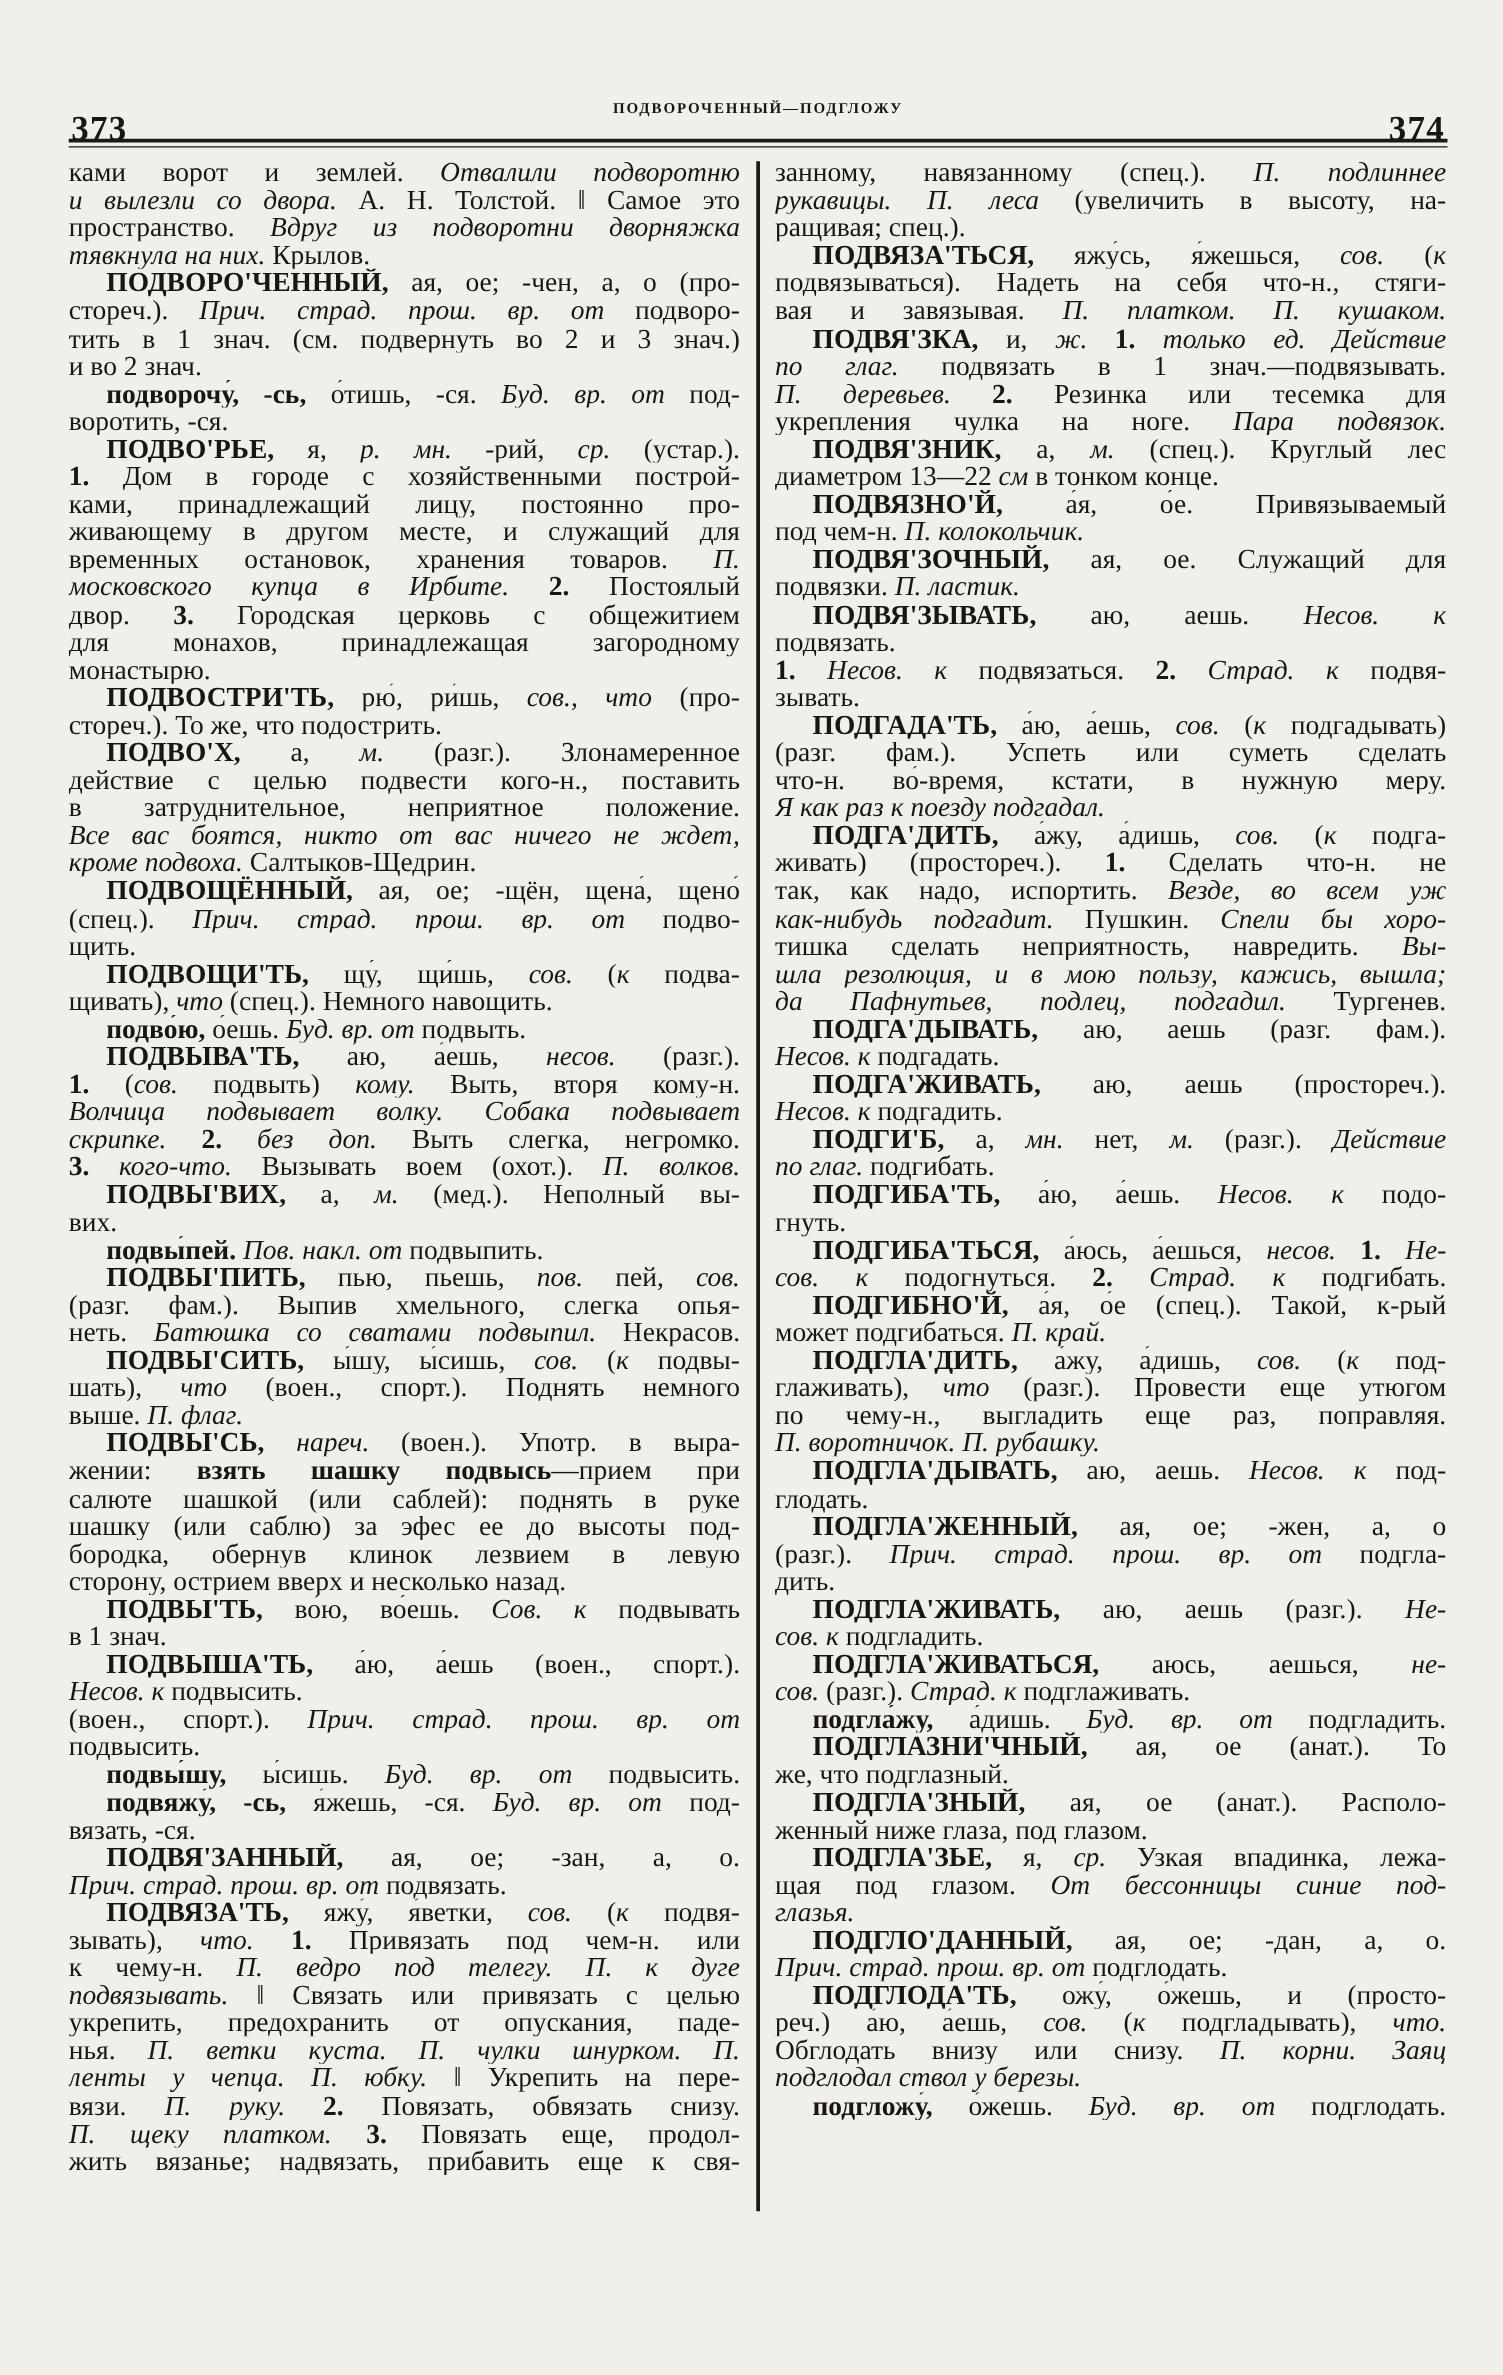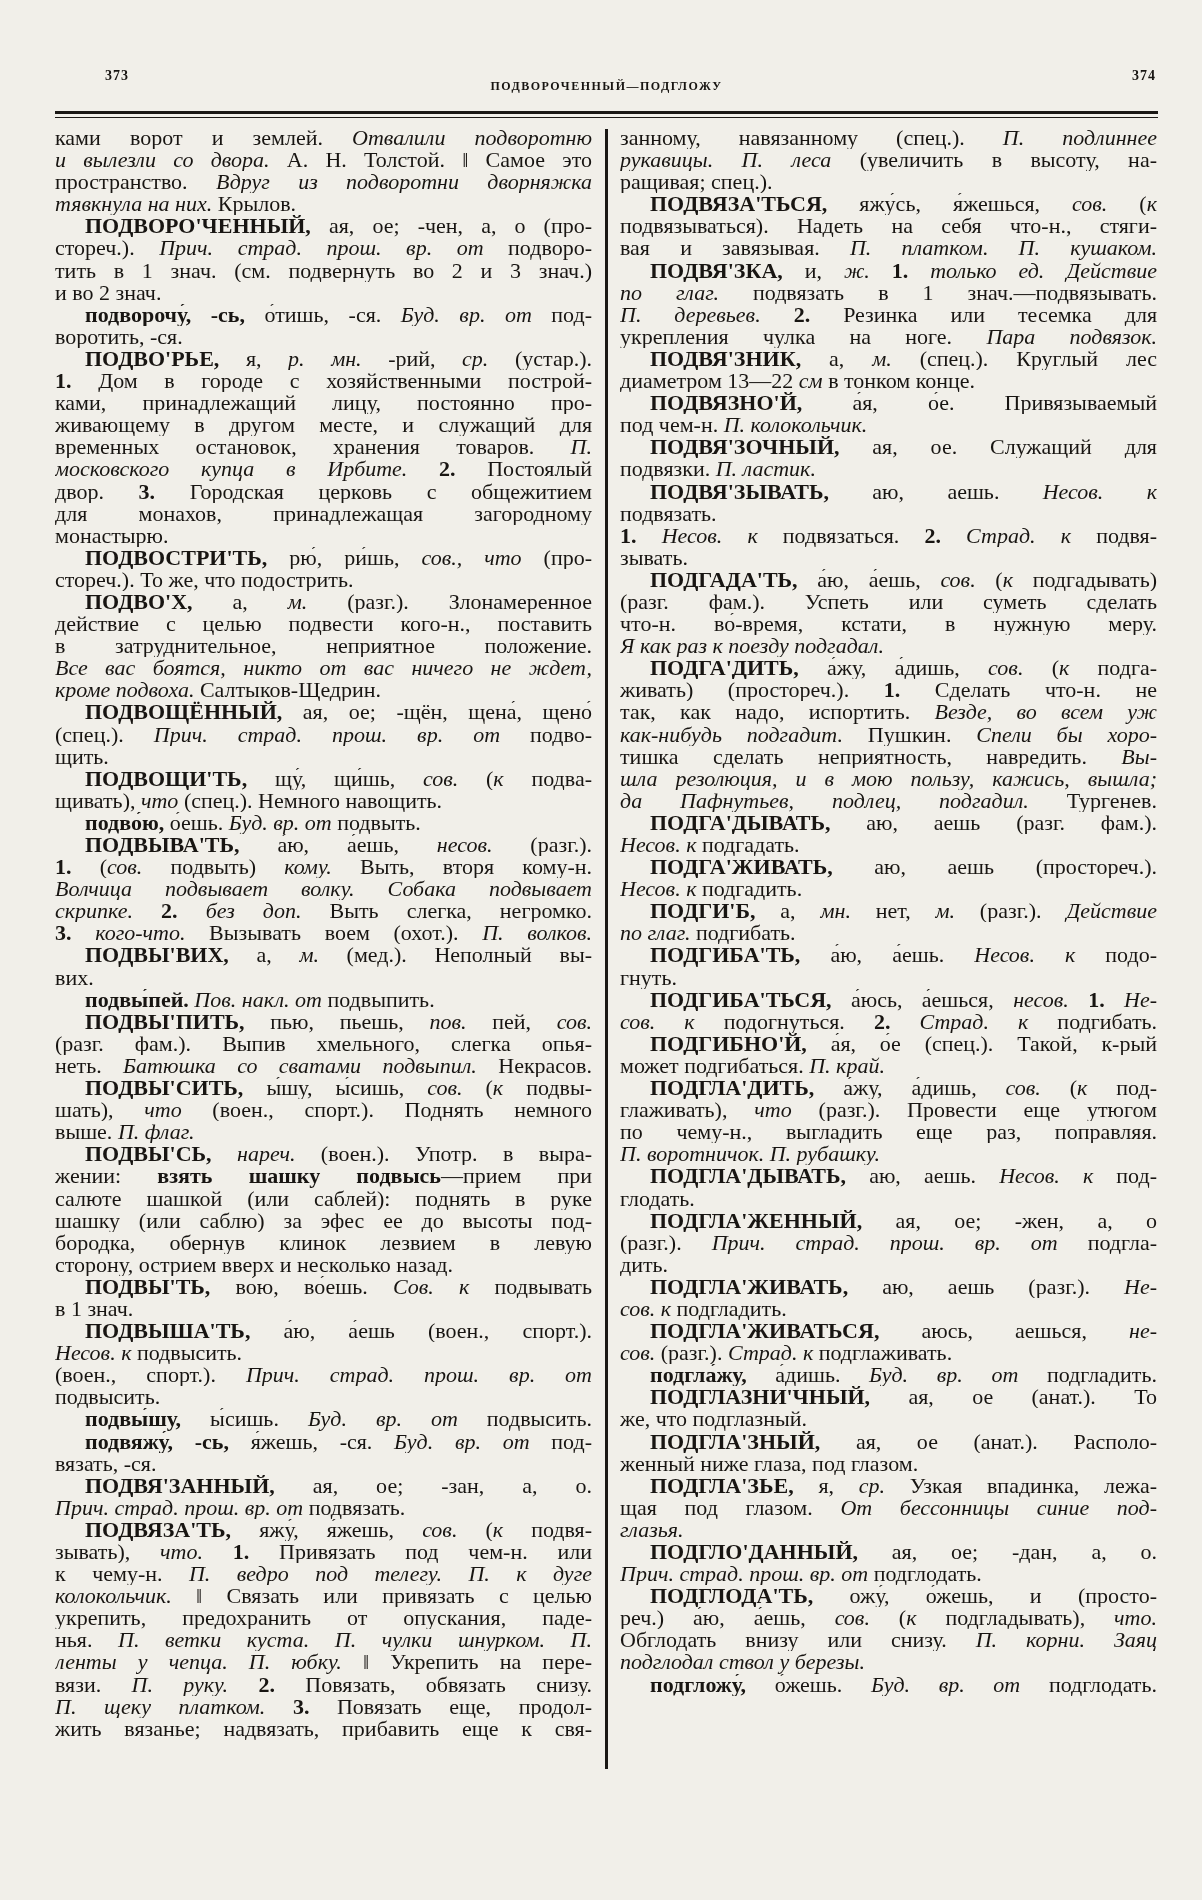--- a/index.html
+++ b/index.html
@@ -4,21 +4,21 @@
 <title>Dictionary scan</title>
 <style>
   html,body{margin:0;padding:0;}
   body{
     width:1202px;height:1900px;
     background:#f1efe9;
     font-family:"Liberation Serif","DejaVu Serif",serif;
     overflow:hidden;
   }
   .page{position:relative;width:1202px;height:1900px;color:#181512;}
-  .pageno{position:absolute;top:68px;font-weight:700;font-size:14px;letter-spacing:1px;margin-left:48px;}
+  .pageno{position:absolute;top:88px;font-weight:700;font-size:28px;letter-spacing:1px;}
   .pageno.left{left:57px;}
   .pageno.right{right:46px;}
   .running-head{
     position:absolute;left:55px;top:79px;width:1103px;
     text-align:center;font-weight:700;font-size:12px;letter-spacing:1.5px;
   }
   .rule{
     position:absolute;left:55px;top:111px;width:1103px;height:2.5px;
     border-top:3px solid #1b1815;border-bottom:1.5px solid #1b1815;
   }
@@ -107,24 +107,24 @@
       <div class="line end"><span class="seg-n">в 1 знач.</span></div>
       <div class="line ind"><span class="seg-b">ПОДВЫША'ТЬ, </span><span class="seg-n">а́ю, а́ешь (воен., спорт.).</span></div>
       <div class="line end"><span class="seg-i">Несов. к </span><span class="seg-n">подвысить.</span></div>
       <div class="line"><span class="seg-n">(воен., спорт.). </span><span class="seg-i">Прич. страд. прош. вр. от</span></div>
       <div class="line end"><span class="seg-n">подвысить.</span></div>
       <div class="line ind"><span class="seg-b">подвы́шу, </span><span class="seg-n">ы́сишь. </span><span class="seg-i">Буд. вр. от </span><span class="seg-n">подвысить.</span></div>
       <div class="line ind"><span class="seg-b">подвяжу́, -сь, </span><span class="seg-n">я́жешь, -ся. </span><span class="seg-i">Буд. вр. от </span><span class="seg-n">под-</span></div>
       <div class="line end"><span class="seg-n">вязать, -ся.</span></div>
       <div class="line ind"><span class="seg-b">ПОДВЯ'ЗАННЫЙ, </span><span class="seg-n">ая, ое; -зан, а, о.</span></div>
       <div class="line end"><span class="seg-i">Прич. страд. прош. вр. от </span><span class="seg-n">подвязать.</span></div>
-      <div class="line ind"><span class="seg-b">ПОДВЯЗА'ТЬ, </span><span class="seg-n">яжу́, я́жешь, </span><span class="seg-i">сов. </span><span class="seg-n">(</span><span class="seg-i">к </span><span class="seg-n">подвя-</span></div>
+      <div class="line ind"><span class="seg-b">ПОДВЯЗА'ТЬ, </span><span class="seg-n">яжу́, я́ветки, </span><span class="seg-i">сов. </span><span class="seg-n">(</span><span class="seg-i">к </span><span class="seg-n">подвя-</span></div>
       <div class="line"><span class="seg-n">зывать), </span><span class="seg-i">что. </span><span class="seg-b">1. </span><span class="seg-n">Привязать под чем-н. или</span></div>
       <div class="line"><span class="seg-n">к чему-н. </span><span class="seg-i">П. ведро под телегу. П. к дуге</span></div>
-      <div class="line"><span class="seg-i">колокольчик. </span><span class="seg-n">‖ Связать или привязать с целью</span></div>
+      <div class="line"><span class="seg-i">подвязывать. </span><span class="seg-n">‖ Связать или привязать с целью</span></div>
       <div class="line"><span class="seg-n">укрепить, предохранить от опускания, паде-</span></div>
       <div class="line"><span class="seg-n">нья. </span><span class="seg-i">П. ветки куста. П. чулки шнурком. П.</span></div>
       <div class="line"><span class="seg-i">ленты у чепца. П. юбку. </span><span class="seg-n">‖ Укрепить на пере-</span></div>
       <div class="line"><span class="seg-n">вязи. </span><span class="seg-i">П. руку. </span><span class="seg-b">2. </span><span class="seg-n">Повязать, обвязать снизу.</span></div>
       <div class="line"><span class="seg-i">П. щеку платком. </span><span class="seg-b">3. </span><span class="seg-n">Повязать еще, продол-</span></div>
       <div class="line"><span class="seg-n">жить вязанье; надвязать, прибавить еще к свя-</span></div>
     </div>
   <div class="divider"></div>
   <div class="col right" id="col-right">
       <div class="line"><span class="seg-n">занному, навязанному (спец.). </span><span class="seg-i">П. подлиннее</span></div>

